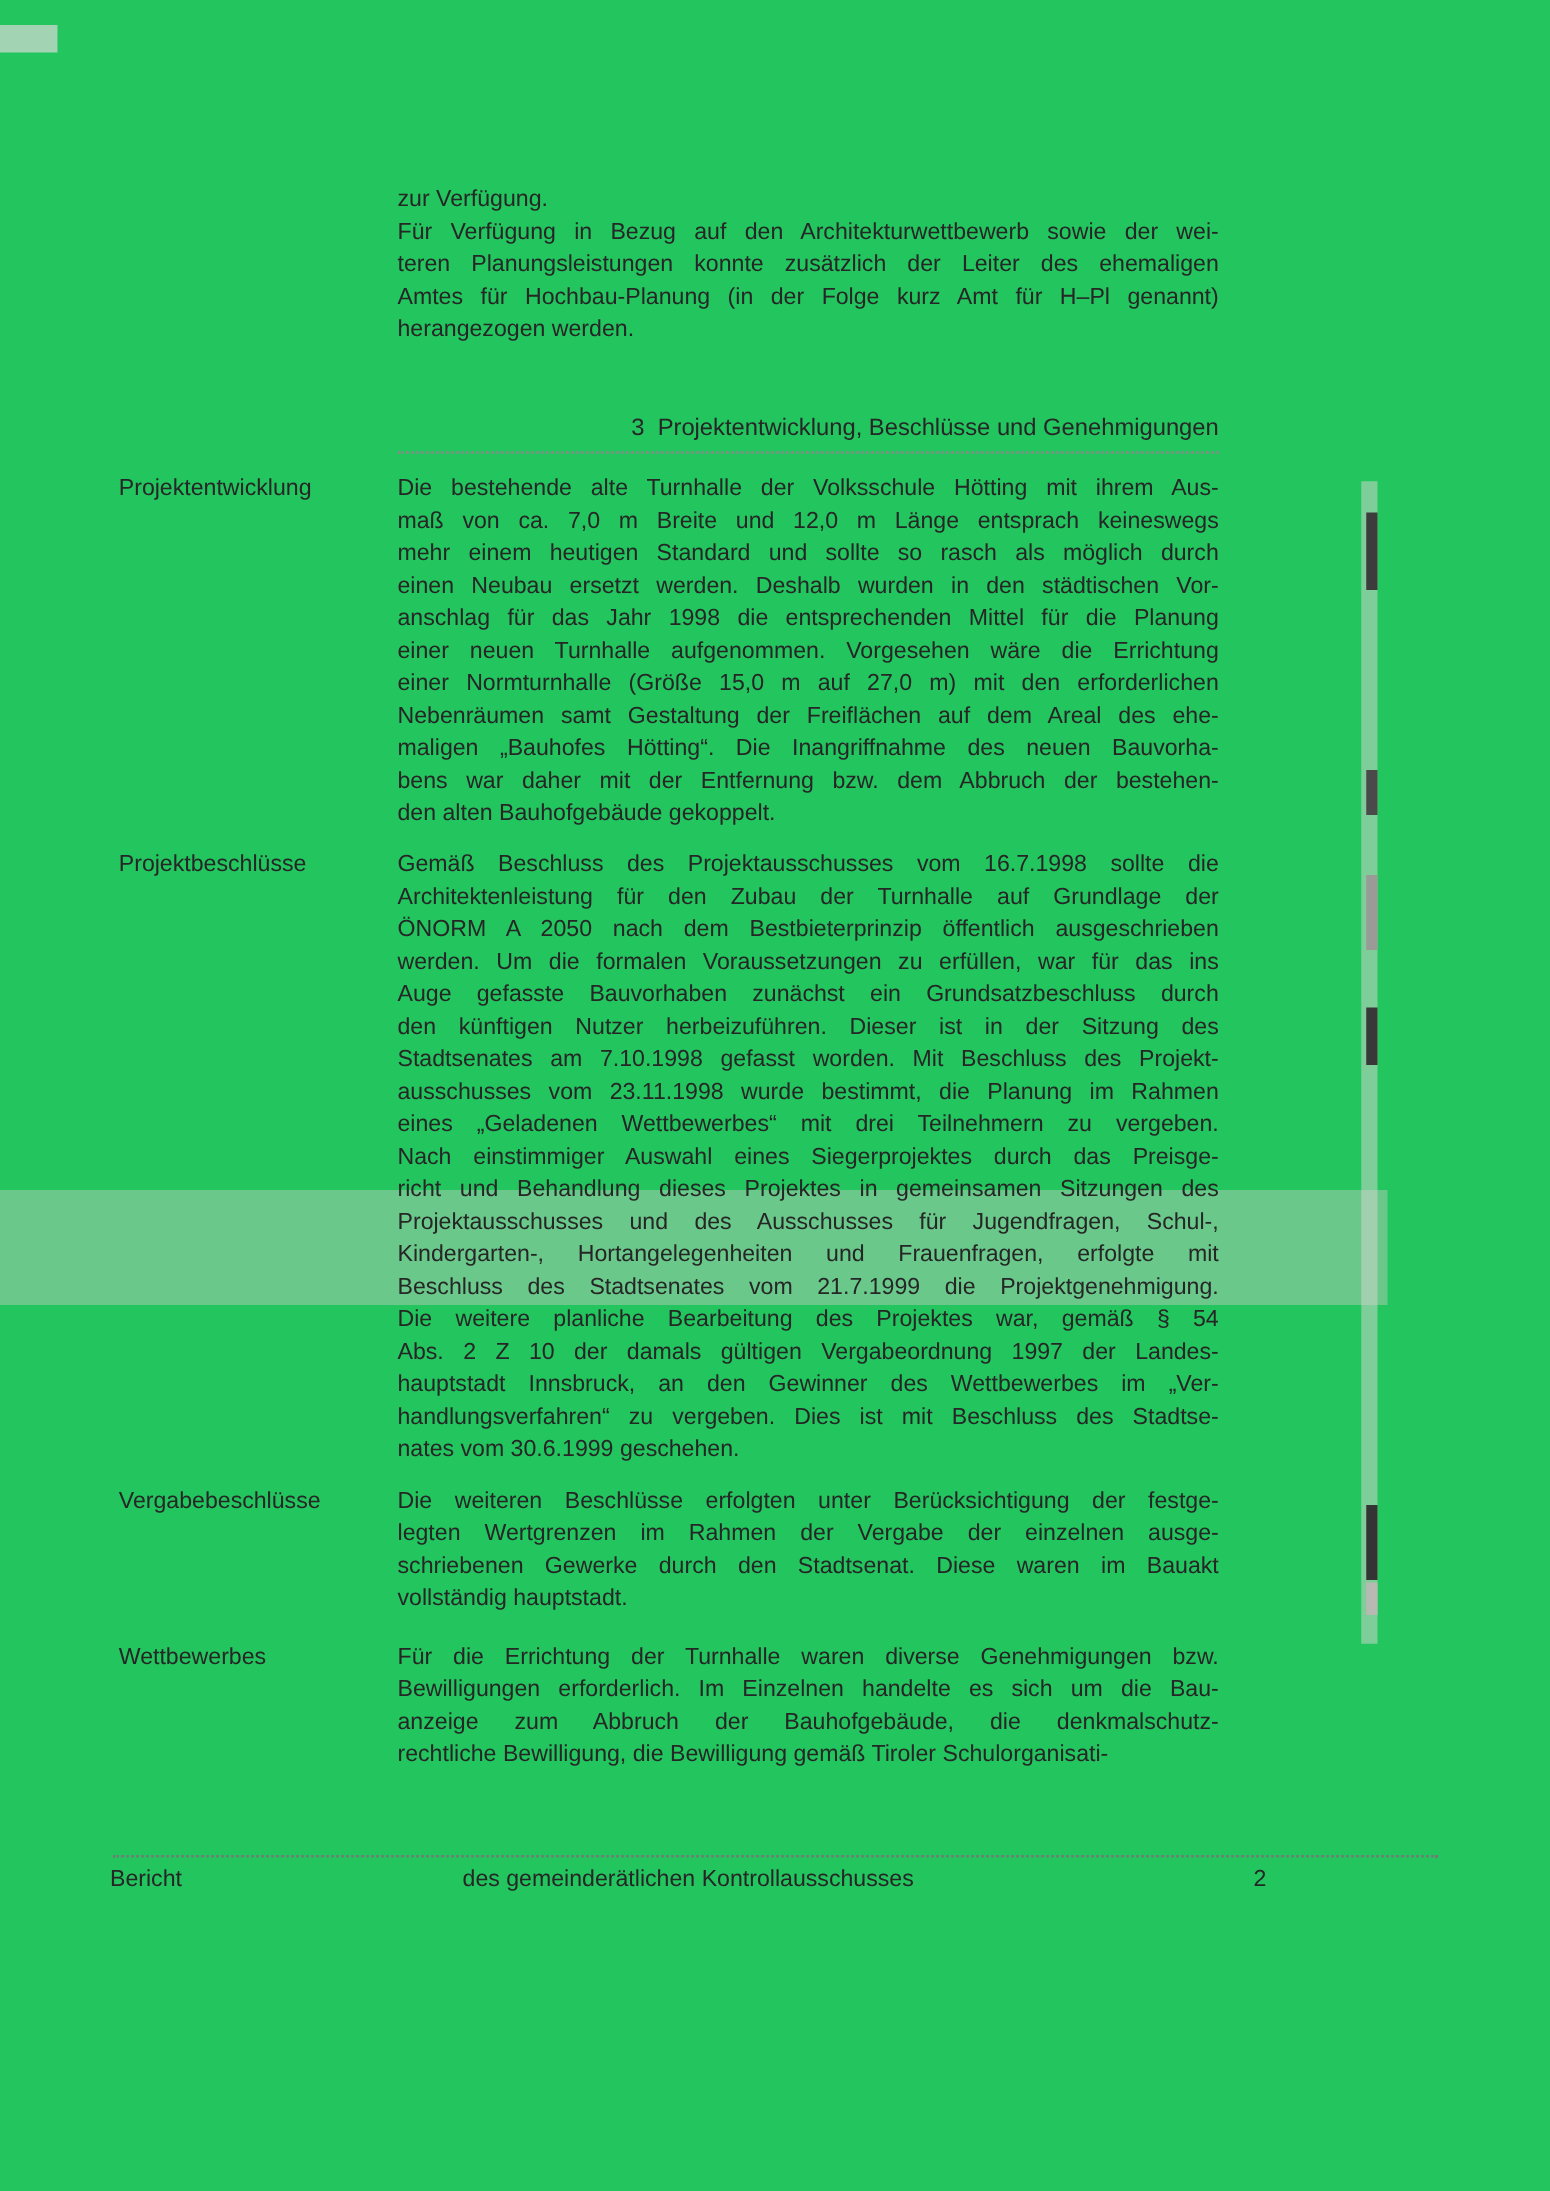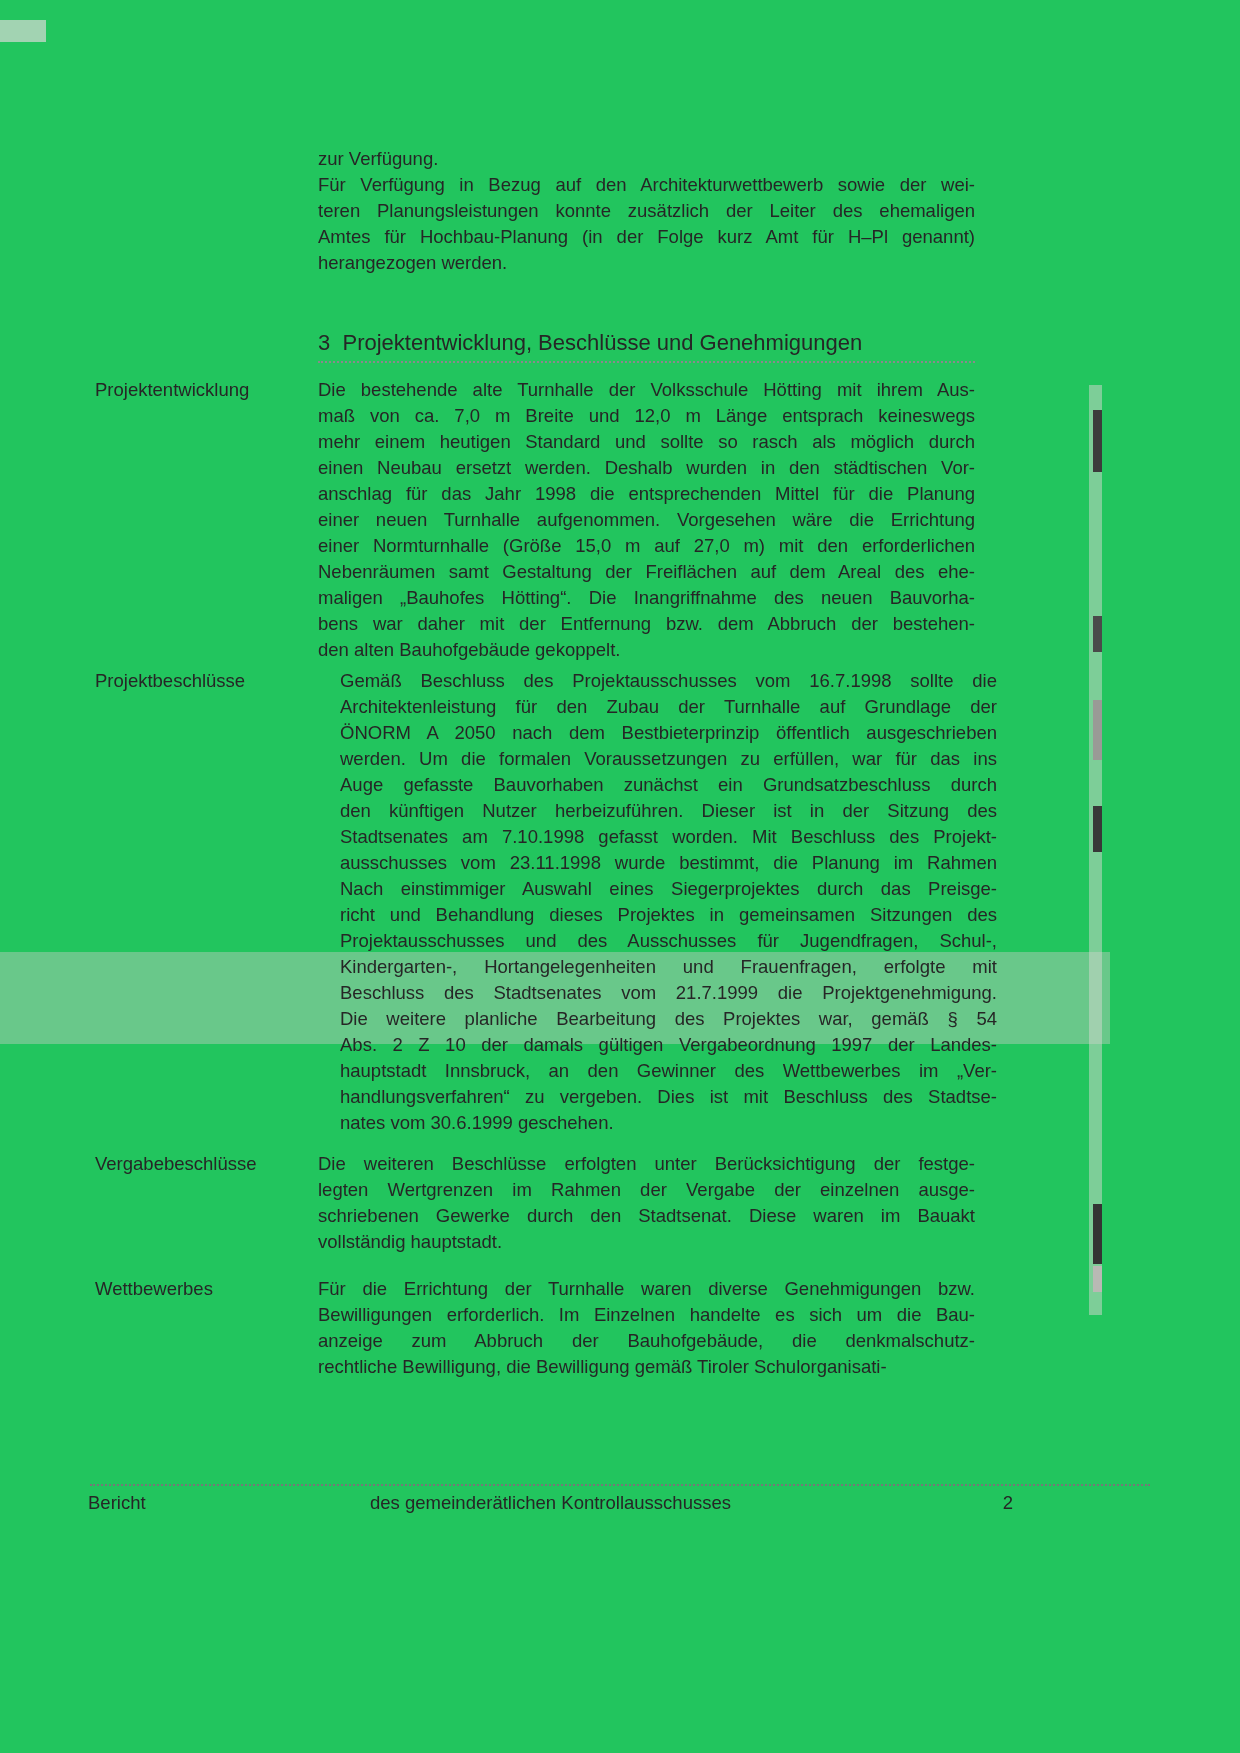--- a/index.html
+++ b/index.html
@@ -38,30 +38,30 @@
 
   .intro {
     margin:146px 0 0 318px; width:657px;
     font-size:18.5px; line-height:26px;
   }
   .line { text-align:left; }
   .line.just { text-align:justify; text-align-last:justify; text-justify:inter-word; }
 
   .heading-row {
     margin:54px 0 0 318px; width:657px;
-    font-size:22px; line-height:26px; text-align:left;
+    font-size:19px; line-height:26px; text-align:right;
     padding-bottom:5px; border-bottom:2px dotted #8a8a8a;
   }
 
   .section {
     margin-left:95px; width:880px;
     display:grid; grid-template-columns:223px 657px;
   }
   .sections .section:nth-child(1) { margin-top:14px; }
-  .sections .section:nth-child(2) { margin-top:5px;gap:22px; }
+  .sections .section:nth-child(2) { margin-top:15px; }
   .sections .section:nth-child(3) { margin-top:15px; }
   .sections .section:nth-child(4) { margin-top:21px; }
   .margin-label { font-size:18.5px; line-height:26px; padding-top:0; }
   .section-body { font-size:18.5px; line-height:26px; }
 
   .footer-rule {
     position:absolute; left:90px; top:1484px; width:1060px; height:0;
     border-top:2px dotted #777; z-index:1;
   }
   .footer {
@@ -121,20 +121,21 @@
           <div class="margin-label">Projektbeschlüsse</div>
           <div class="section-body">
             <div class="line just">Gemäß Beschluss des Projektausschusses vom 16.7.1998 sollte die</div>
             <div class="line just">Architektenleistung für den Zubau der Turnhalle auf Grundlage der</div>
             <div class="line just">ÖNORM A 2050 nach dem Bestbieterprinzip öffentlich ausgeschrieben</div>
             <div class="line just">werden. Um die formalen Voraussetzungen zu erfüllen, war für das ins</div>
             <div class="line just">Auge gefasste Bauvorhaben zunächst ein Grundsatzbeschluss durch</div>
             <div class="line just">den künftigen Nutzer herbeizuführen. Dieser ist in der Sitzung des</div>
             <div class="line just">Stadtsenates am 7.10.1998 gefasst worden. Mit Beschluss des Projekt-</div>
             <div class="line just">ausschusses vom 23.11.1998 wurde bestimmt, die Planung im Rahmen</div>
+            <div class="line just">eines „Geladenen Wettbewerbes“ mit drei Teilnehmern zu vergeben.</div>
             <div class="line just">Nach einstimmiger Auswahl eines Siegerprojektes durch das Preisge-</div>
             <div class="line just">richt und Behandlung dieses Projektes in gemeinsamen Sitzungen des</div>
             <div class="line just">Projektausschusses und des Ausschusses für Jugendfragen, Schul-,</div>
             <div class="line just">Kindergarten-, Hortangelegenheiten und Frauenfragen, erfolgte mit</div>
             <div class="line just">Beschluss des Stadtsenates vom 21.7.1999 die Projektgenehmigung.</div>
             <div class="line just">Die weitere planliche Bearbeitung des Projektes war, gemäß § 54</div>
             <div class="line just">Abs. 2 Z 10 der damals gültigen Vergabeordnung 1997 der Landes-</div>
             <div class="line just">hauptstadt Innsbruck, an den Gewinner des Wettbewerbes im „Ver-</div>
             <div class="line just">handlungsverfahren“ zu vergeben. Dies ist mit Beschluss des Stadtse-</div>
             <div class="line">nates vom 30.6.1999 geschehen.</div>

